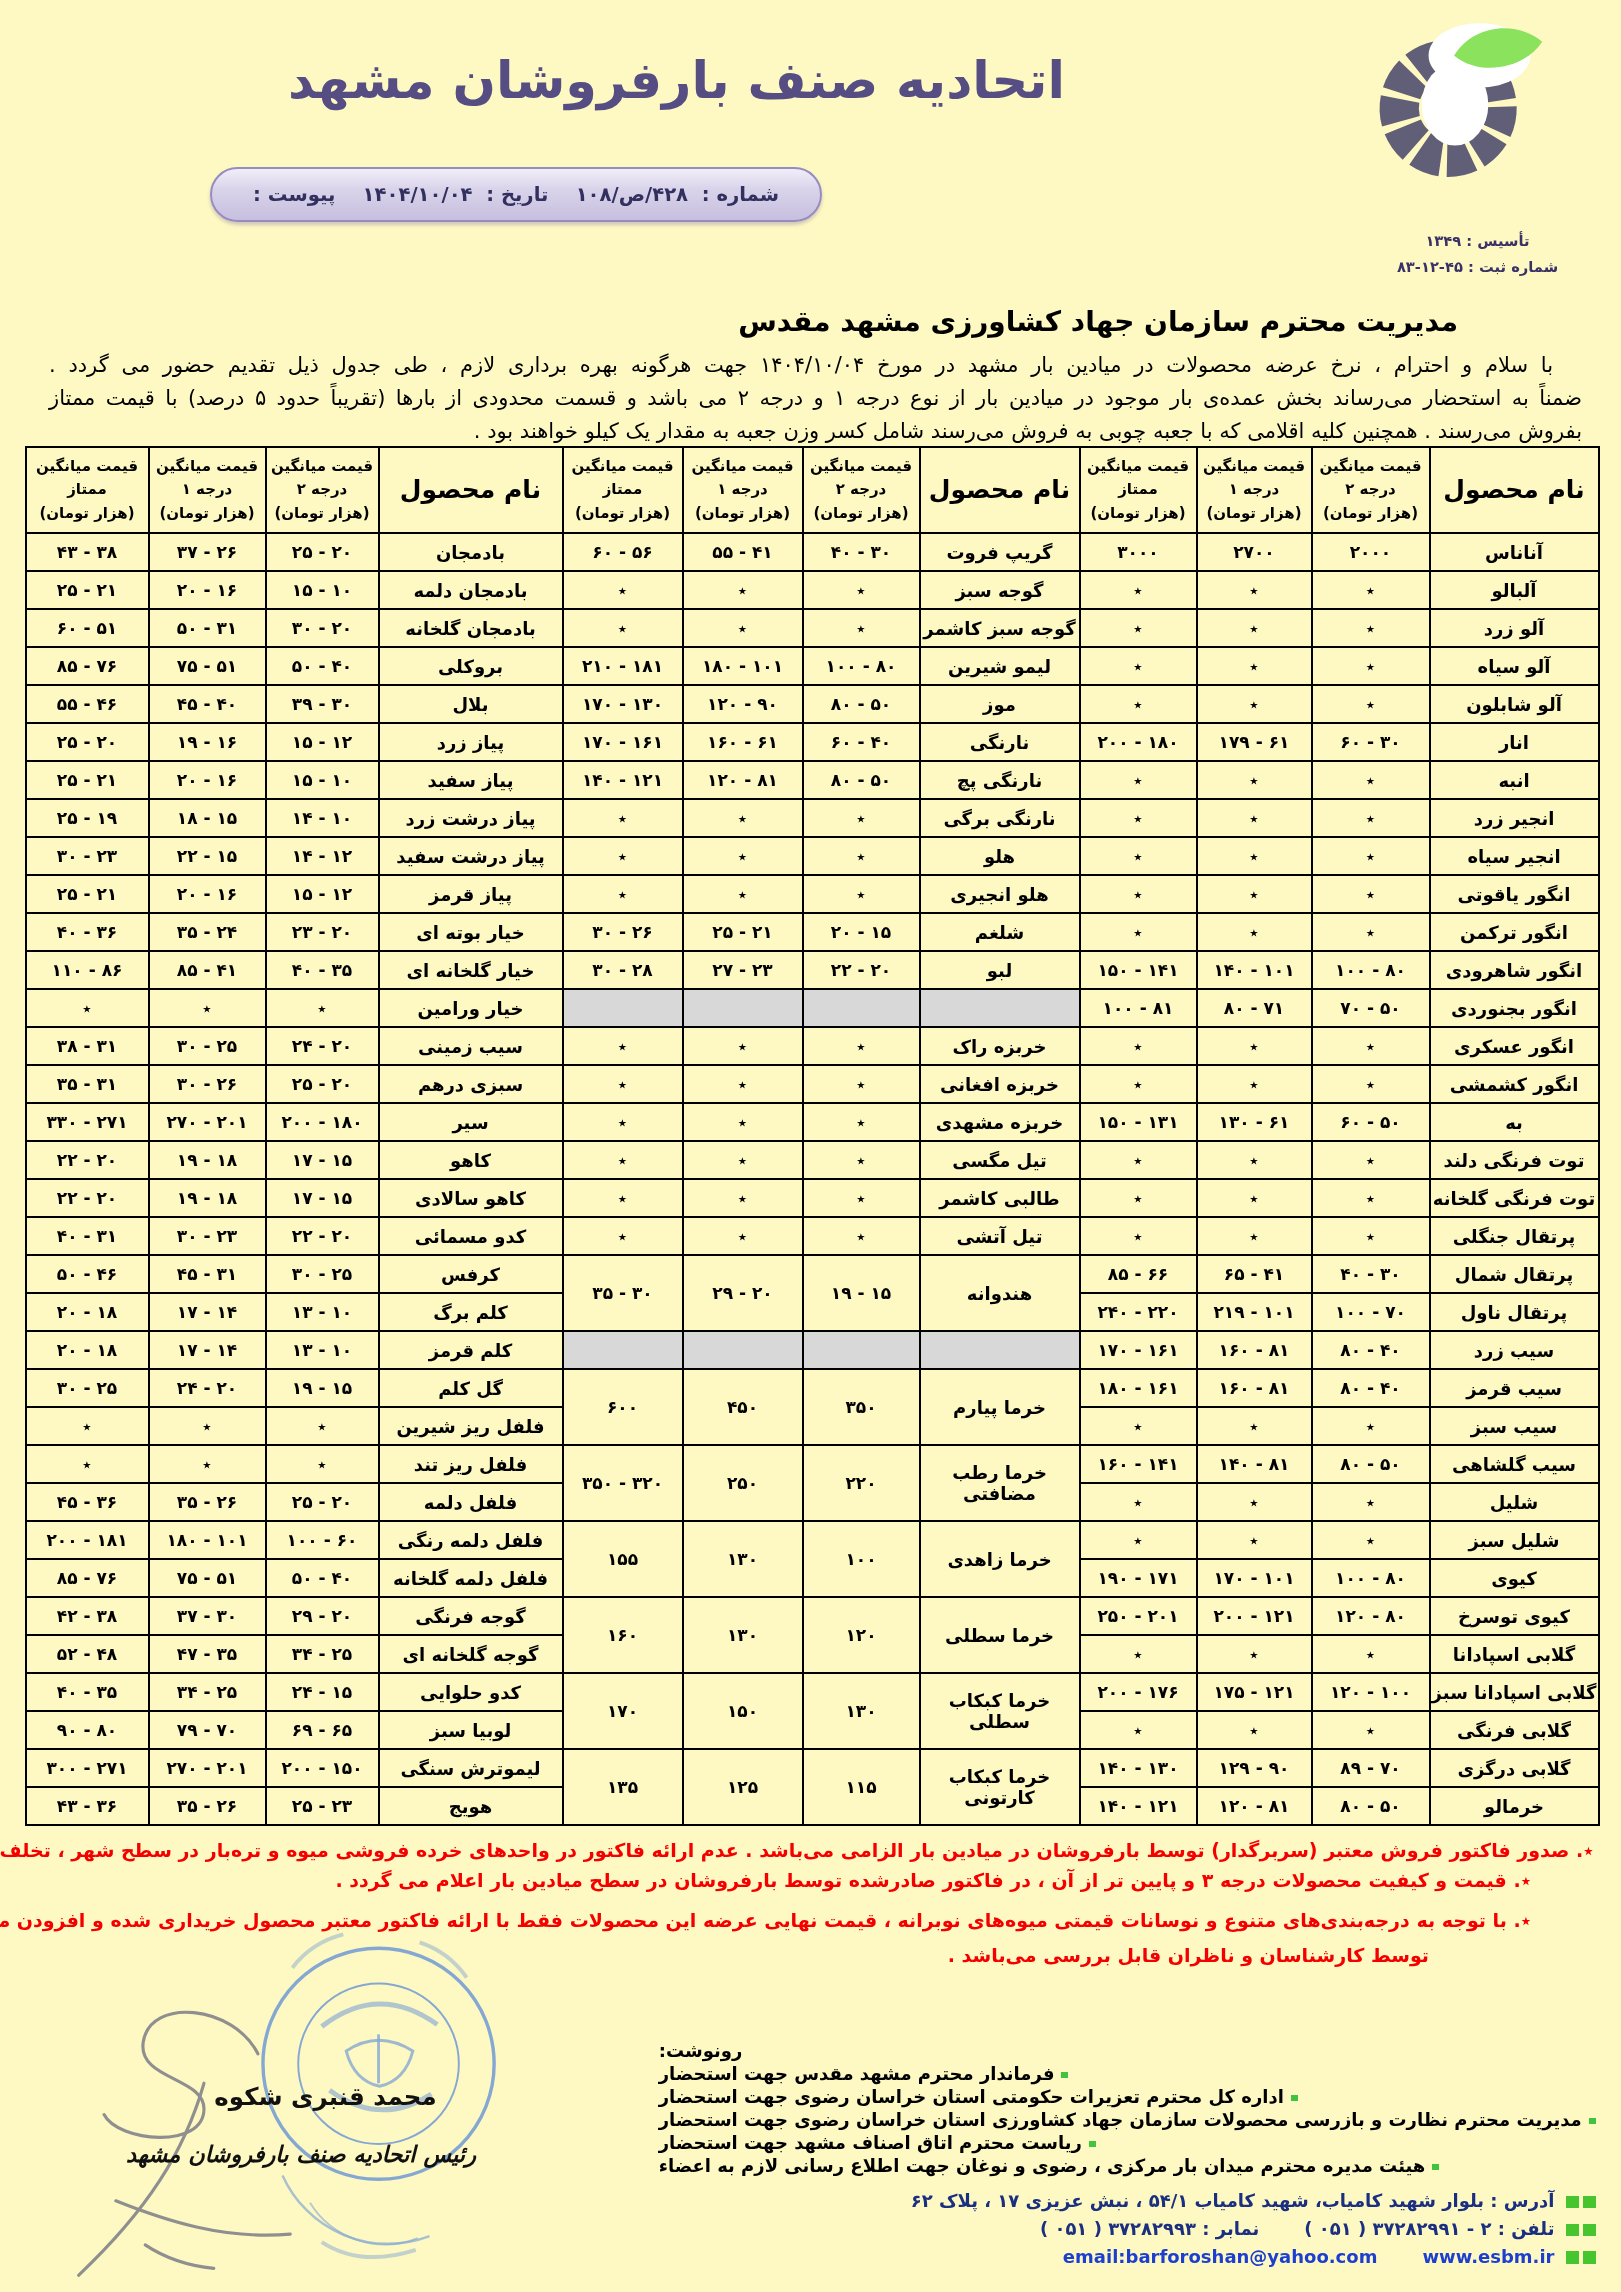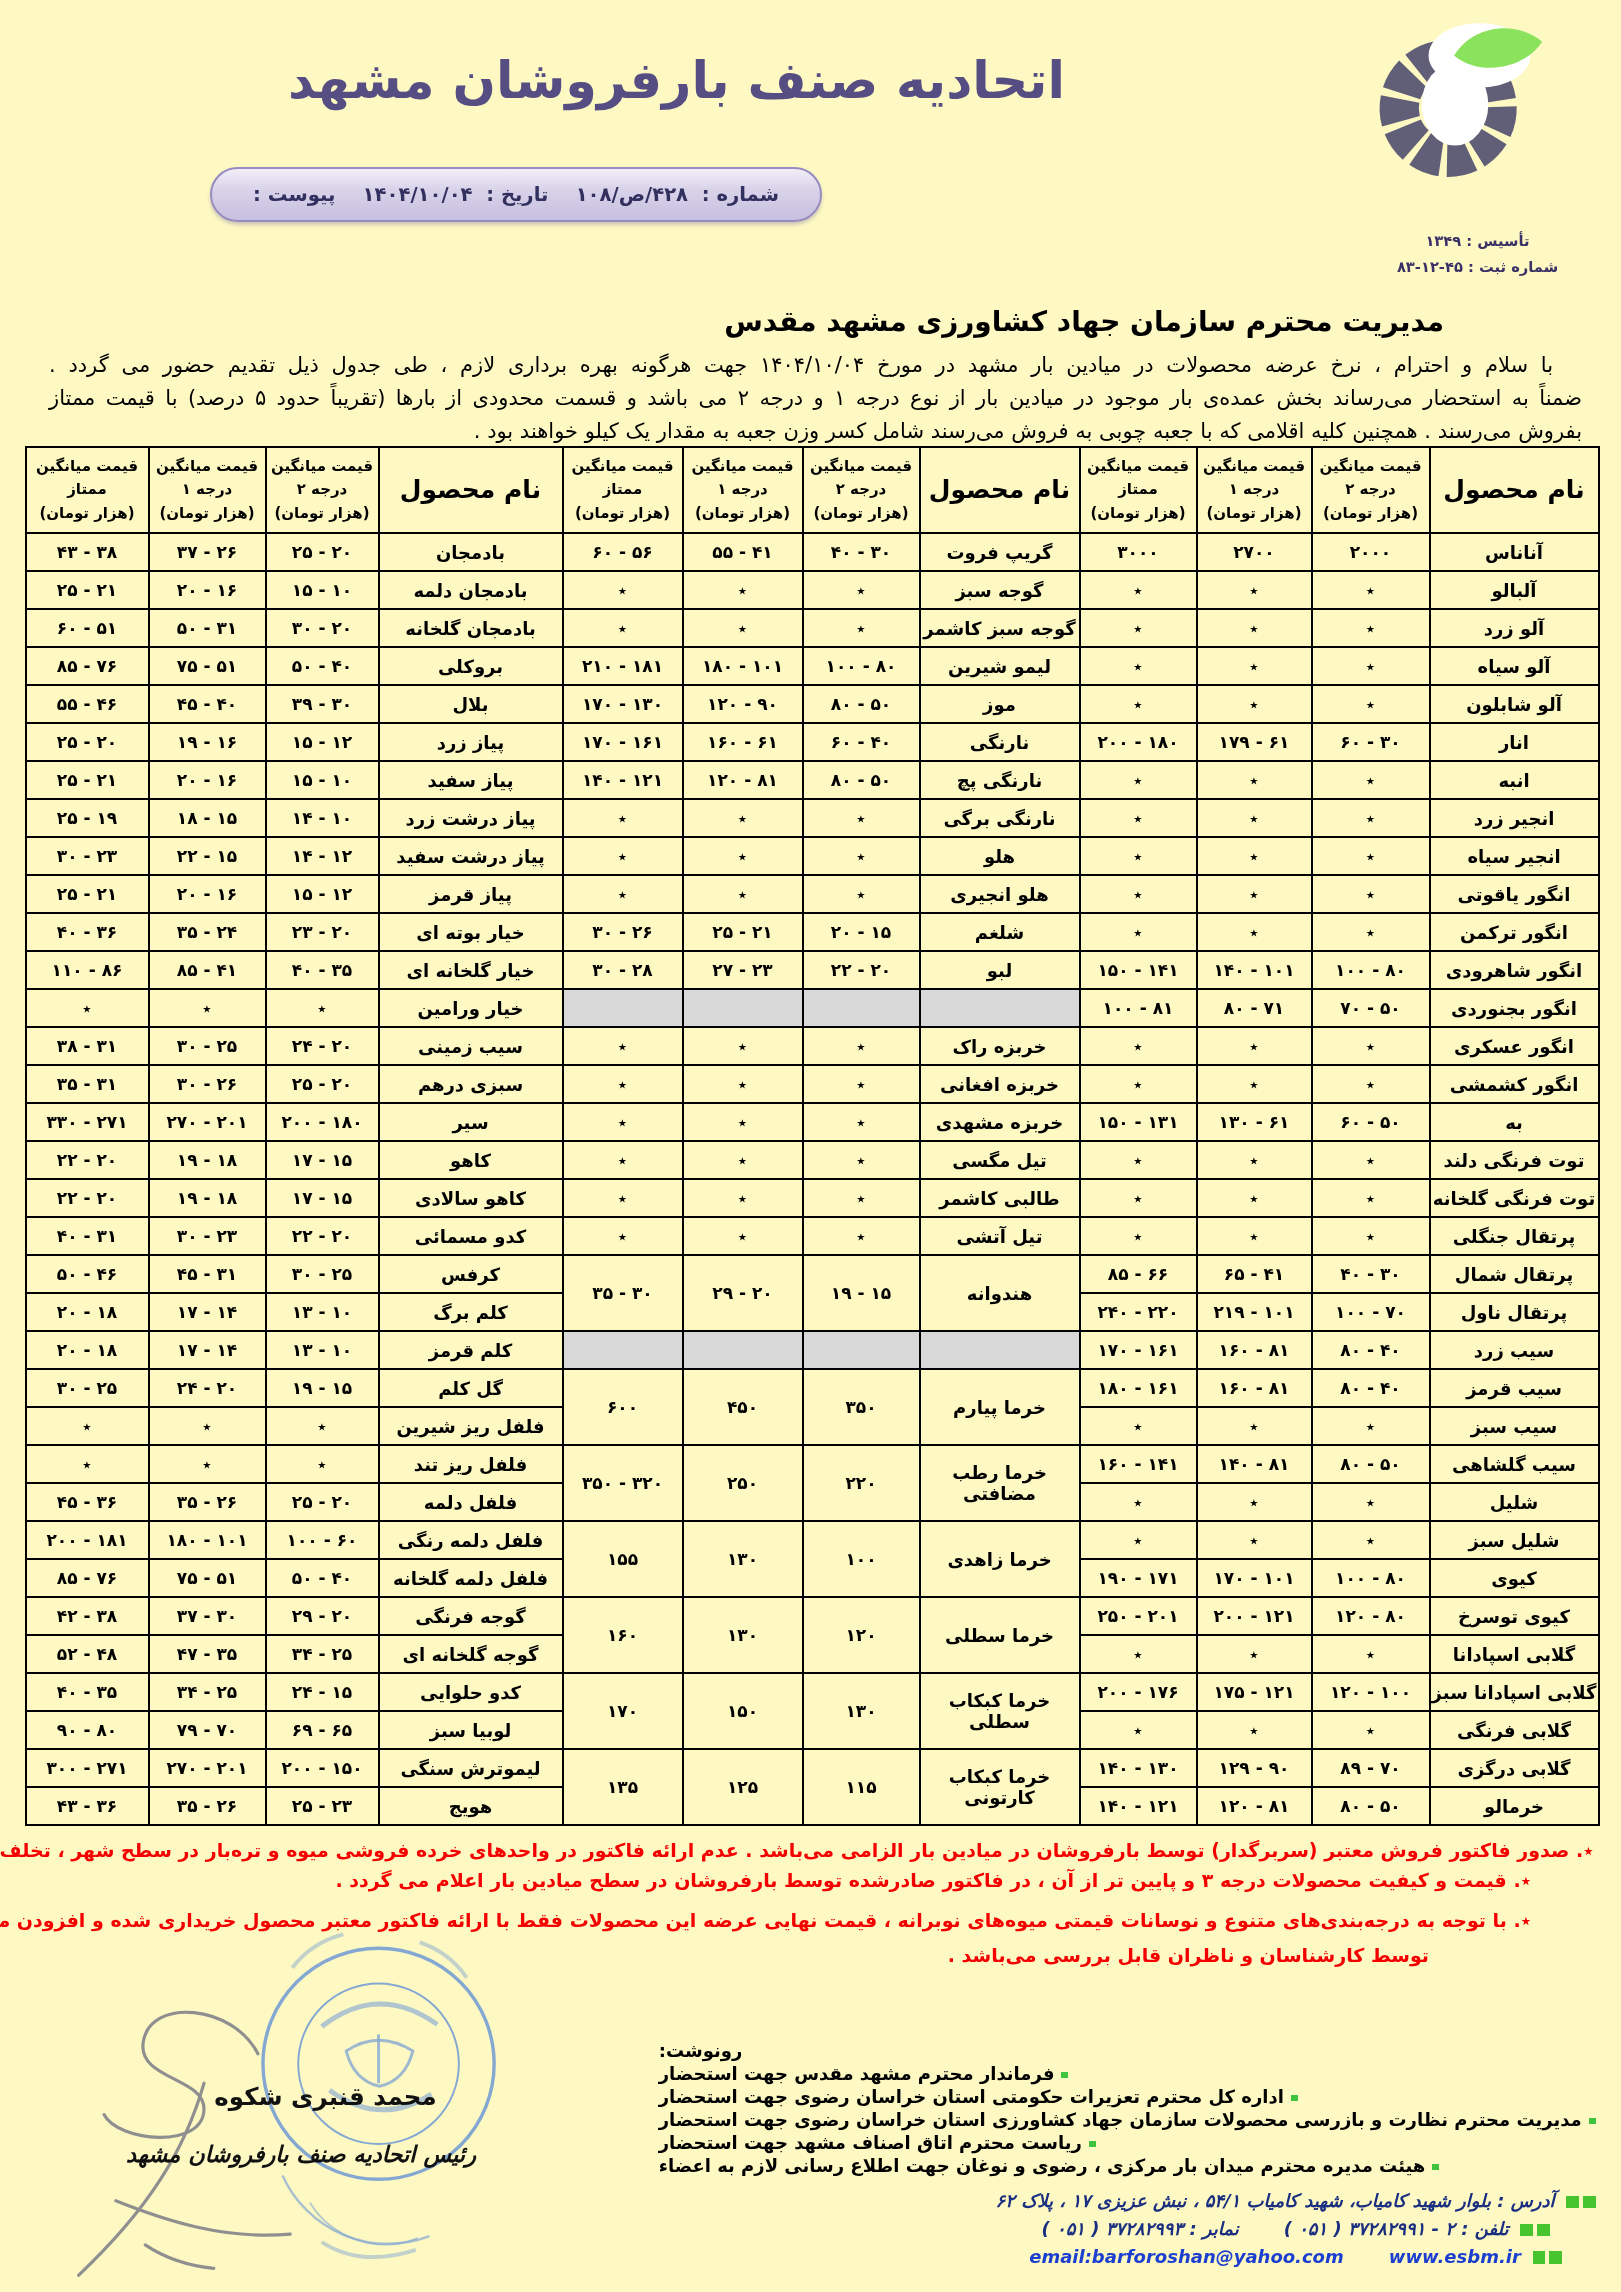--- a/index.html
+++ b/index.html
@@ -14,21 +14,21 @@
             font-size:14.7px;font-weight:bold;color:#3a3166;line-height:1.75;}
   .numbar{position:absolute;top:167px;left:210px;width:612px;height:55px;border-radius:29px;
           background:linear-gradient(180deg,#f1eef8 0%,#d9d3ea 40%,#c7bfdf 100%);
           border:2px solid #978cc0;box-shadow:0 2.9px 3.9px rgba(120,110,160,.35);
           display:flex;align-items:center;justify-content:space-between;
           padding:0 41px;box-sizing:border-box;direction:rtl;
           font-size:19.6px;font-weight:bold;color:#31305f;}
   .numbar .fld{white-space:nowrap;}
 
   
-  .letter-head{position:absolute;top:305px;right:177px;font-size:28px;font-weight:bold;color:#000;}
+  .letter-head{position:absolute;top:305px;right:163px;font-size:28px;font-weight:bold;color:#000;}
   .letter-body{position:absolute;top:349px;right:39px;left:49px;direction:rtl;
                font-size:21px;color:#000;line-height:1.57;}
   .letter-body .l-just{text-align:justify;text-align-last:justify;}
   .letter-body .l-right{text-align:right;}
   .letter-body .indent{text-indent:29px;}
 
   
   #price-table{position:absolute;top:446px;left:24.5px;width:1570px;border-collapse:collapse;
                table-layout:fixed;direction:rtl;border:2.9px solid #000;}
   #price-table th,#price-table td{border:2px solid #000;text-align:center;vertical-align:middle;
@@ -54,21 +54,21 @@
             font-size:22.5px;font-weight:bold;color:#111;font-style:italic;}
   .sig-svg{position:absolute;top:1995px;left:57px;width:245px;height:294px;}
   .stamp-svg{position:absolute;top:1909px;left:253px;width:255px;height:382px;opacity:.82;}
 
   
   .copies{position:absolute;top:2039px;right:25.5px;direction:rtl;text-align:left;
           font-size:18px;font-weight:bold;color:#000;line-height:23px;}
   .copies .sq{display:inline-block;width:6.9px;height:6.9px;background:#3fc43f;margin-left:6.9px;vertical-align:middle;}
 
   
-  .contact{position:absolute;right:25.5px;top:2190px;direction:rtl;text-align:center;font-style:italic;}
+  .contact{position:absolute;right:25.5px;top:2190px;direction:rtl;text-align:right;}
   .c-row{margin-bottom:6.9px;white-space:nowrap;font-weight:bold;font-size:18px;}
   .c-row .sq{display:inline-block;width:12.7px;height:12.7px;background:#46c52e;margin-left:3.9px;vertical-align:middle;}
   .c-row .sq.last{margin-left:11.8px;}
   .c-row .part{margin-left:45px;}
   .c-row .part:last-child{margin-left:0;}
   .navy{color:#1b2f80;}
   .blue{color:#1d3fd0;}
   .ltr{direction:ltr;unicode-bidi:isolate;}
 </style>
 </head>

